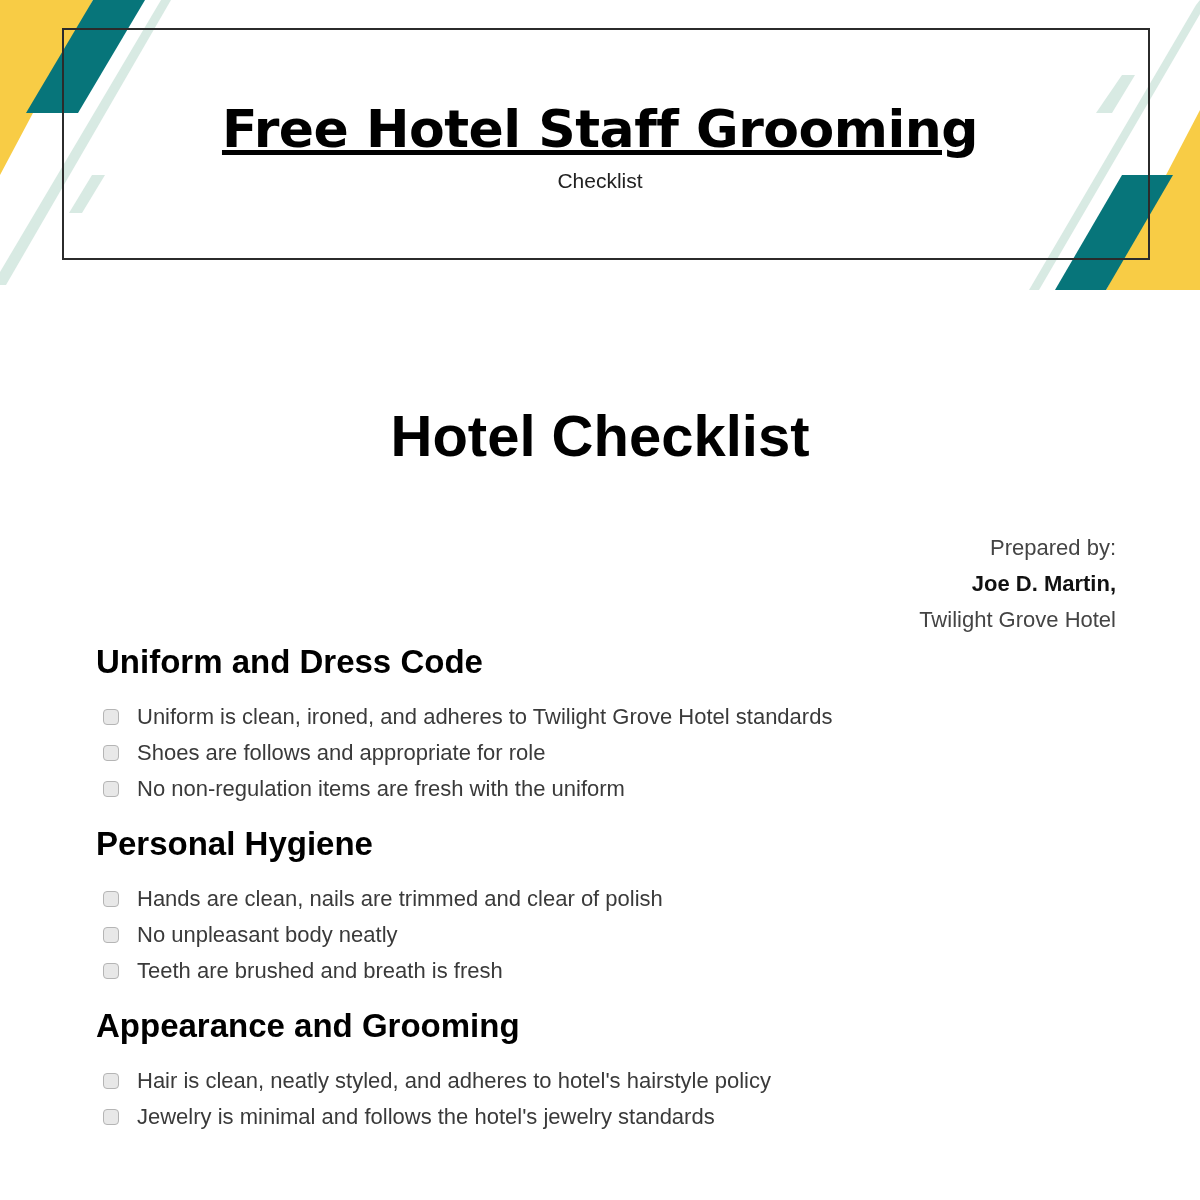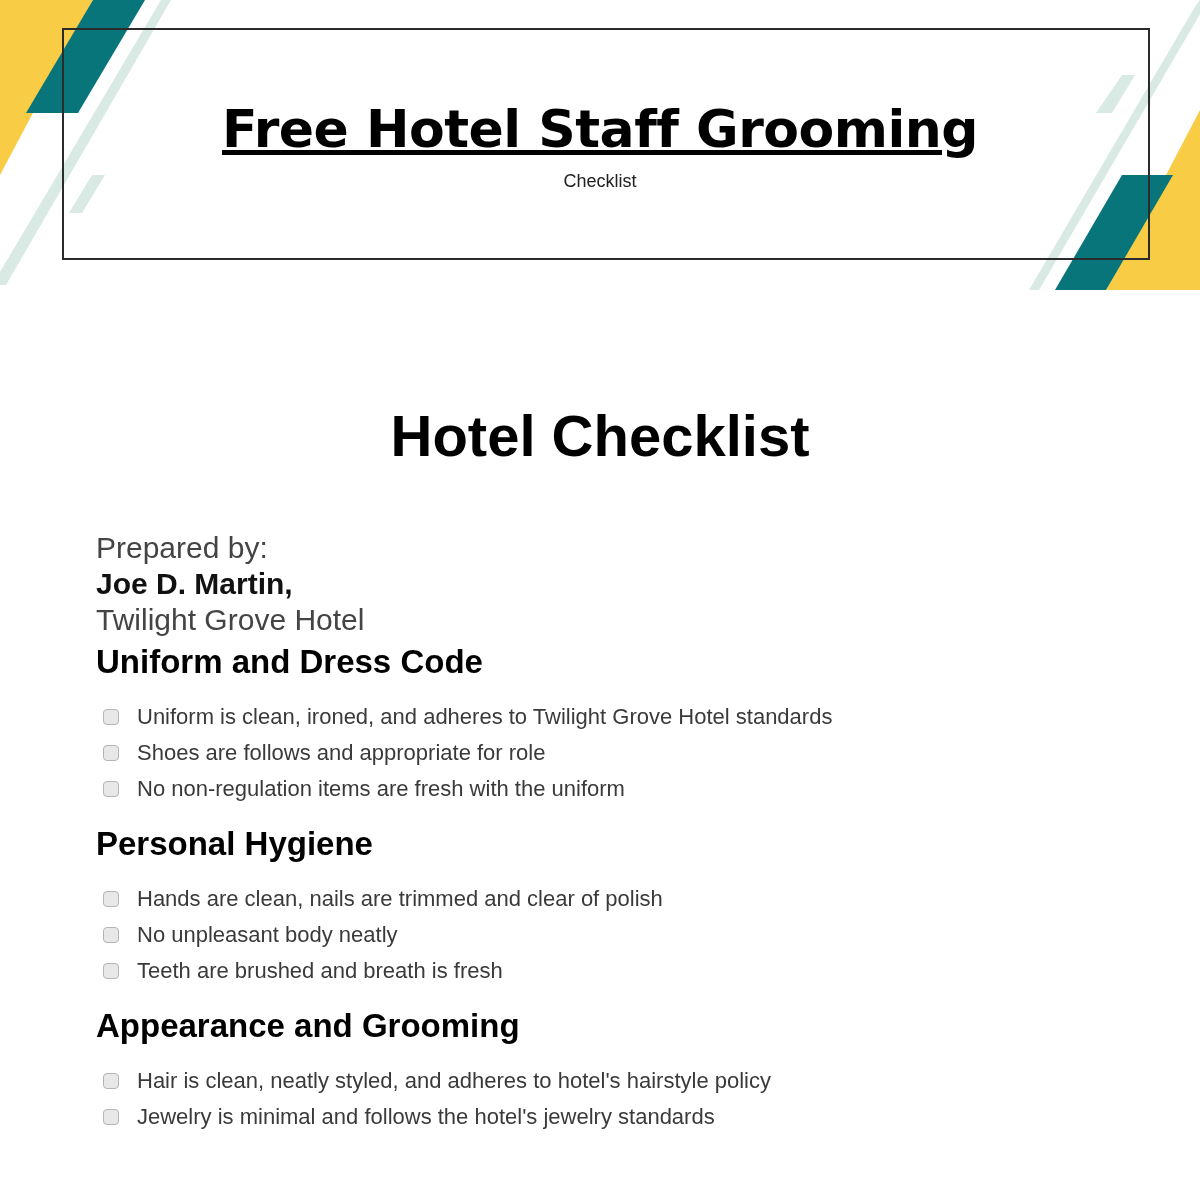--- a/index.html
+++ b/index.html
@@ -47,21 +47,21 @@
     color: #000;
     text-decoration: underline;
   }
   .header-subtitle {
     position: absolute;
     left: 0;
     width: 1200px;
     top: 168px;
     text-align: center;
     font-family: "Liberation Sans", sans-serif;
-    font-size: 18px;
+    font-size: 21px;
     color: #222;
     line-height: 26px;
   }
   .doc-title {
     position: absolute;
     left: 0;
     width: 1200px;
     top: 408px;
     text-align: center;
     font-family: "Liberation Sans", sans-serif;
@@ -70,23 +70,24 @@
     line-height: 56px;
     color: #000;
   }
   .content {
     position: absolute;
     left: 96px;
     top: 530px;
     width: 1020px;
   }
   .prep {
-    font-size: 30px;
+    font-size: 22px;
     line-height: 36px;
     color: #444;
+    text-align: right;
   }
   .prep .name {
     font-weight: bold;
     color: #111;
   }
   .section-heading {
     font-weight: bold;
     font-size: 33px;
     line-height: 40px;
     color: #000;

